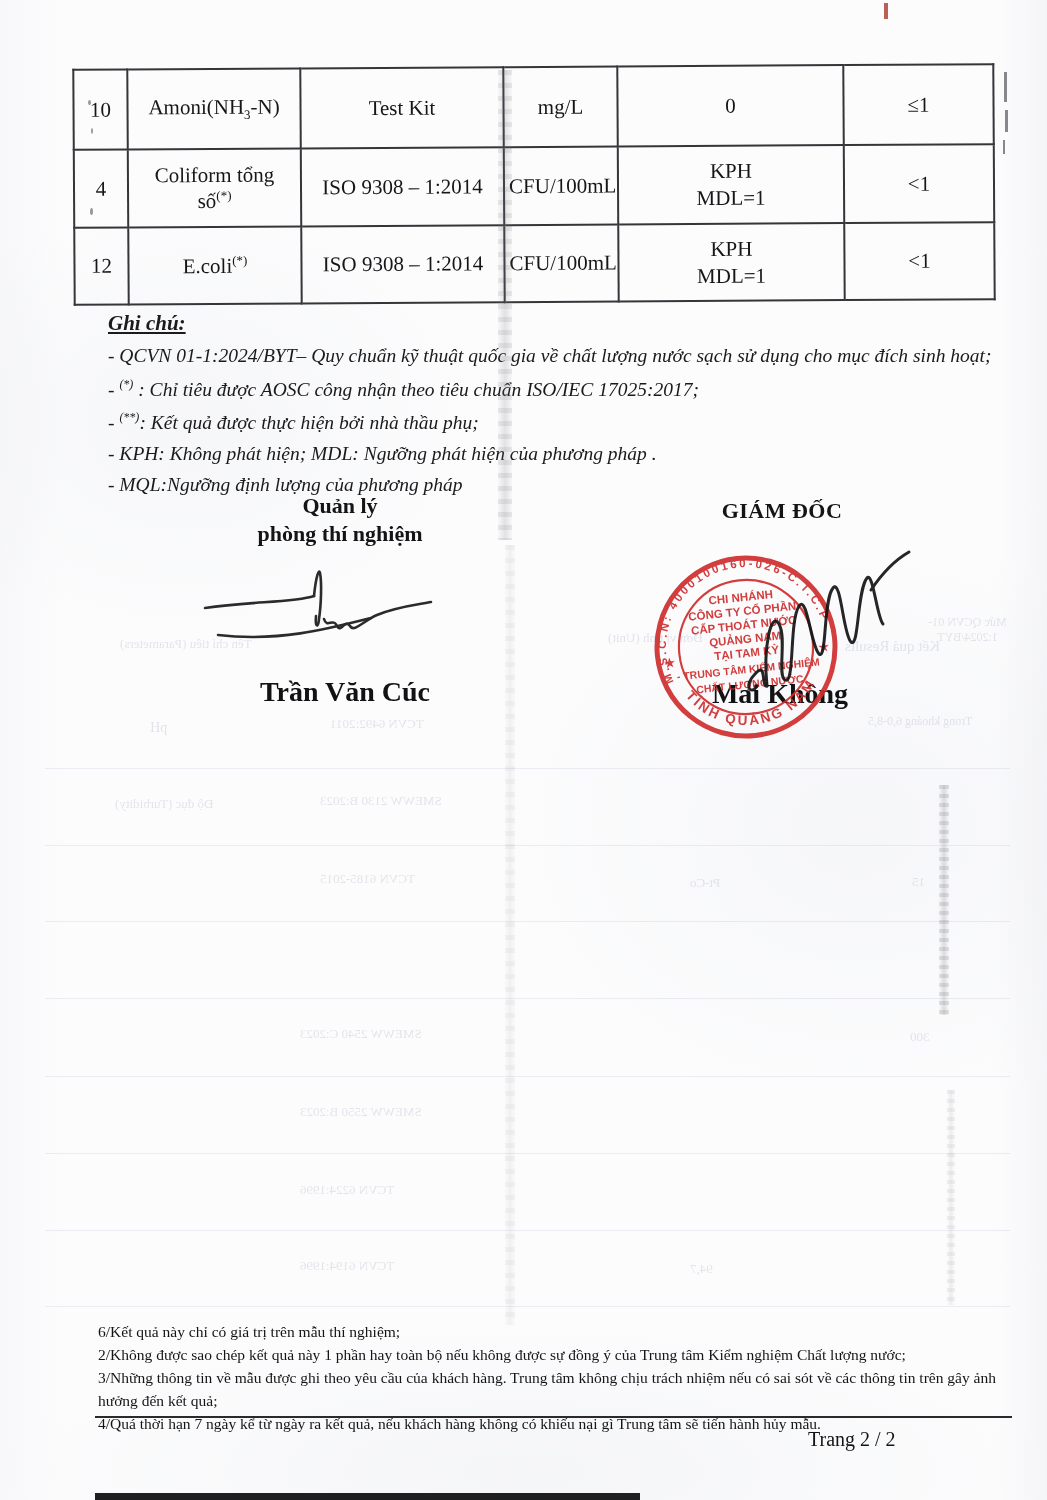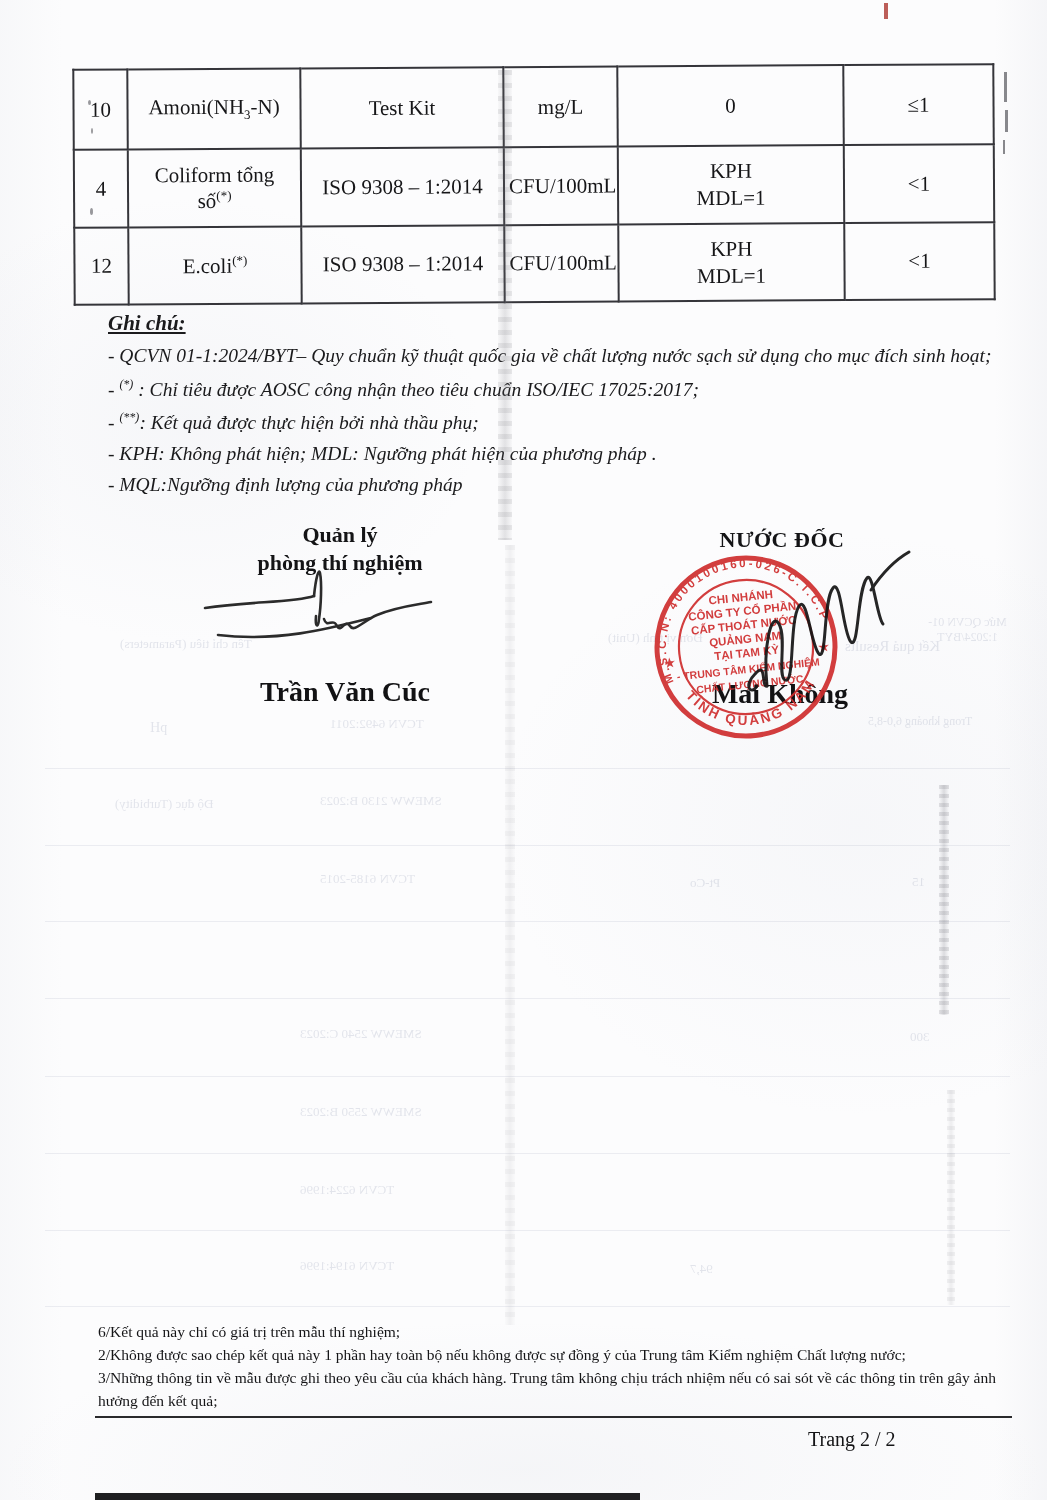--- a/index.html
+++ b/index.html
@@ -32,21 +32,21 @@
   }
   table.rtable tr.r0{height:80px;} table.rtable tr.r1{height:78px;} table.rtable tr.r2{height:77px;}
   td sub{font-size:13px;} td sup{font-size:13px;}
   .res2{line-height:27px;}
   
   .notes{position:absolute;left:108px;top:311px;width:905px;}
   .notes-h{font-weight:bold;font-style:italic;text-decoration:underline;font-size:21px;margin-bottom:9px;}
   .note{font-style:italic;font-size:19.5px;margin-bottom:9.5px;color:#1a1a1c;}
   .note sup{font-size:12px;}
   
-  .sig-title{position:absolute;text-align:center;font-weight:bold;font-size:22px;line-height:28px;color:#141416;margin-top:29px;}
+  .sig-title{position:absolute;text-align:center;font-weight:bold;font-size:22px;line-height:28px;color:#141416;}
   .sig-title.left{left:230px;top:492px;width:220px;}
   .sig-title.right{left:682px;top:497px;width:200px;letter-spacing:.5px;}
   .sig-name{position:absolute;text-align:center;font-weight:bold;font-size:28px;color:#121214;}
   .sig-name.left{left:245px;top:676px;width:200px;}
   .sig-name.right{left:680px;top:678px;width:200px;}
   .scribble{position:absolute;z-index:4;}
   .stamp{position:absolute;left:650px;top:551px;width:192px;height:192px;z-index:3;transform:rotate(-6deg);opacity:.92;}
   
   .fnotes{position:absolute;left:98px;top:1320px;width:913px;font-size:15.5px;line-height:23px;color:#151517;}
   .fdivider{position:absolute;left:95px;top:1416px;width:917px;height:2px;background:#2a2a2c;}
@@ -161,21 +161,21 @@
       <div class="note"><span>- </span><sup>(*)</sup><span> : Chỉ tiêu được AOSC công nhận theo tiêu chuẩn ISO/IEC 17025:2017;</span></div>
       <div class="note"><span>- </span><sup>(**)</sup><span>: Kết quả được thực hiện bởi nhà thầu phụ;</span></div>
       <div class="note">- KPH: Không phát hiện; MDL: Ngưỡng phát hiện của phương pháp .</div>
       <div class="note">- MQL:Ngưỡng định lượng của phương pháp</div>
     </div>
 
     <div class="sig-title left">
       <div>Quản lý</div>
       <div>phòng thí nghiệm</div>
     </div>
-    <div class="sig-title right">NƯỚC ĐỐC</div>
+    <div class="sig-title right">GIÁM ĐỐC</div>
 
     <svg class="scribble" style="left:193px;top:556px" width="250" height="110" viewBox="0 0 250 110">
       <g fill="none" stroke="#151515" stroke-width="2.6" stroke-linecap="round" opacity=".9">
         <path d="M 12,52 C 58,45 100,47 121,40"></path>
         <path d="M 121,40 C 123,20 126,12 127,17 C 129,27 128,50 126,63 C 125,73 122,71 123,60"></path>
         <path d="M 131,63 C 134,73 140,61 144,70 C 148,78 152,62 157,70 C 161,77 170,65 184,59 C 203,51 222,49 238,46"></path>
         <path d="M 25,79 C 85,86 135,73 178,62"></path>
       </g>
     </svg>
 
@@ -211,20 +211,21 @@
       </g>
     </svg>
 
     <div class="sig-name left">Trần Văn Cúc</div>
     <div class="sig-name right">Mai Không</div>
 
     <div class="fnotes">
       <div>6/Kết quả này chỉ có giá trị trên mẫu thí nghiệm;</div>
       <div>2/Không được sao chép kết quả này 1 phần hay toàn bộ nếu không được sự đồng ý của Trung tâm Kiểm nghiệm Chất lượng nước;</div>
       <div>3/Những thông tin về mẫu được ghi theo yêu cầu của khách hàng. Trung tâm không chịu trách nhiệm nếu có sai sót về các thông tin trên gây ảnh hưởng đến kết quả;</div>
+      <div>4/Quá thời hạn 7 ngày kể từ ngày ra kết quả, nếu khách hàng không có khiếu nại gì Trung tâm sẽ tiến hành hủy mẫu.</div>
     </div>
     <div class="fdivider"></div>
     <div class="pagenum">Trang 2 / 2</div>
   </div>
 
   <div class="art fold" style="left:498px;top:70px;width:14px;height:470px"></div>
   <div class="art fold lite" style="left:505px;top:545px;width:10px;height:780px"></div>
   <div class="art scratch" style="left:939px;top:785px;width:10px;height:230px"></div>
   <div class="art scratch" style="left:947px;top:1090px;width:8px;height:215px;opacity:.5"></div>
   <div class="art dash" style="left:1004px;top:72px;width:3px;height:30px"></div>

